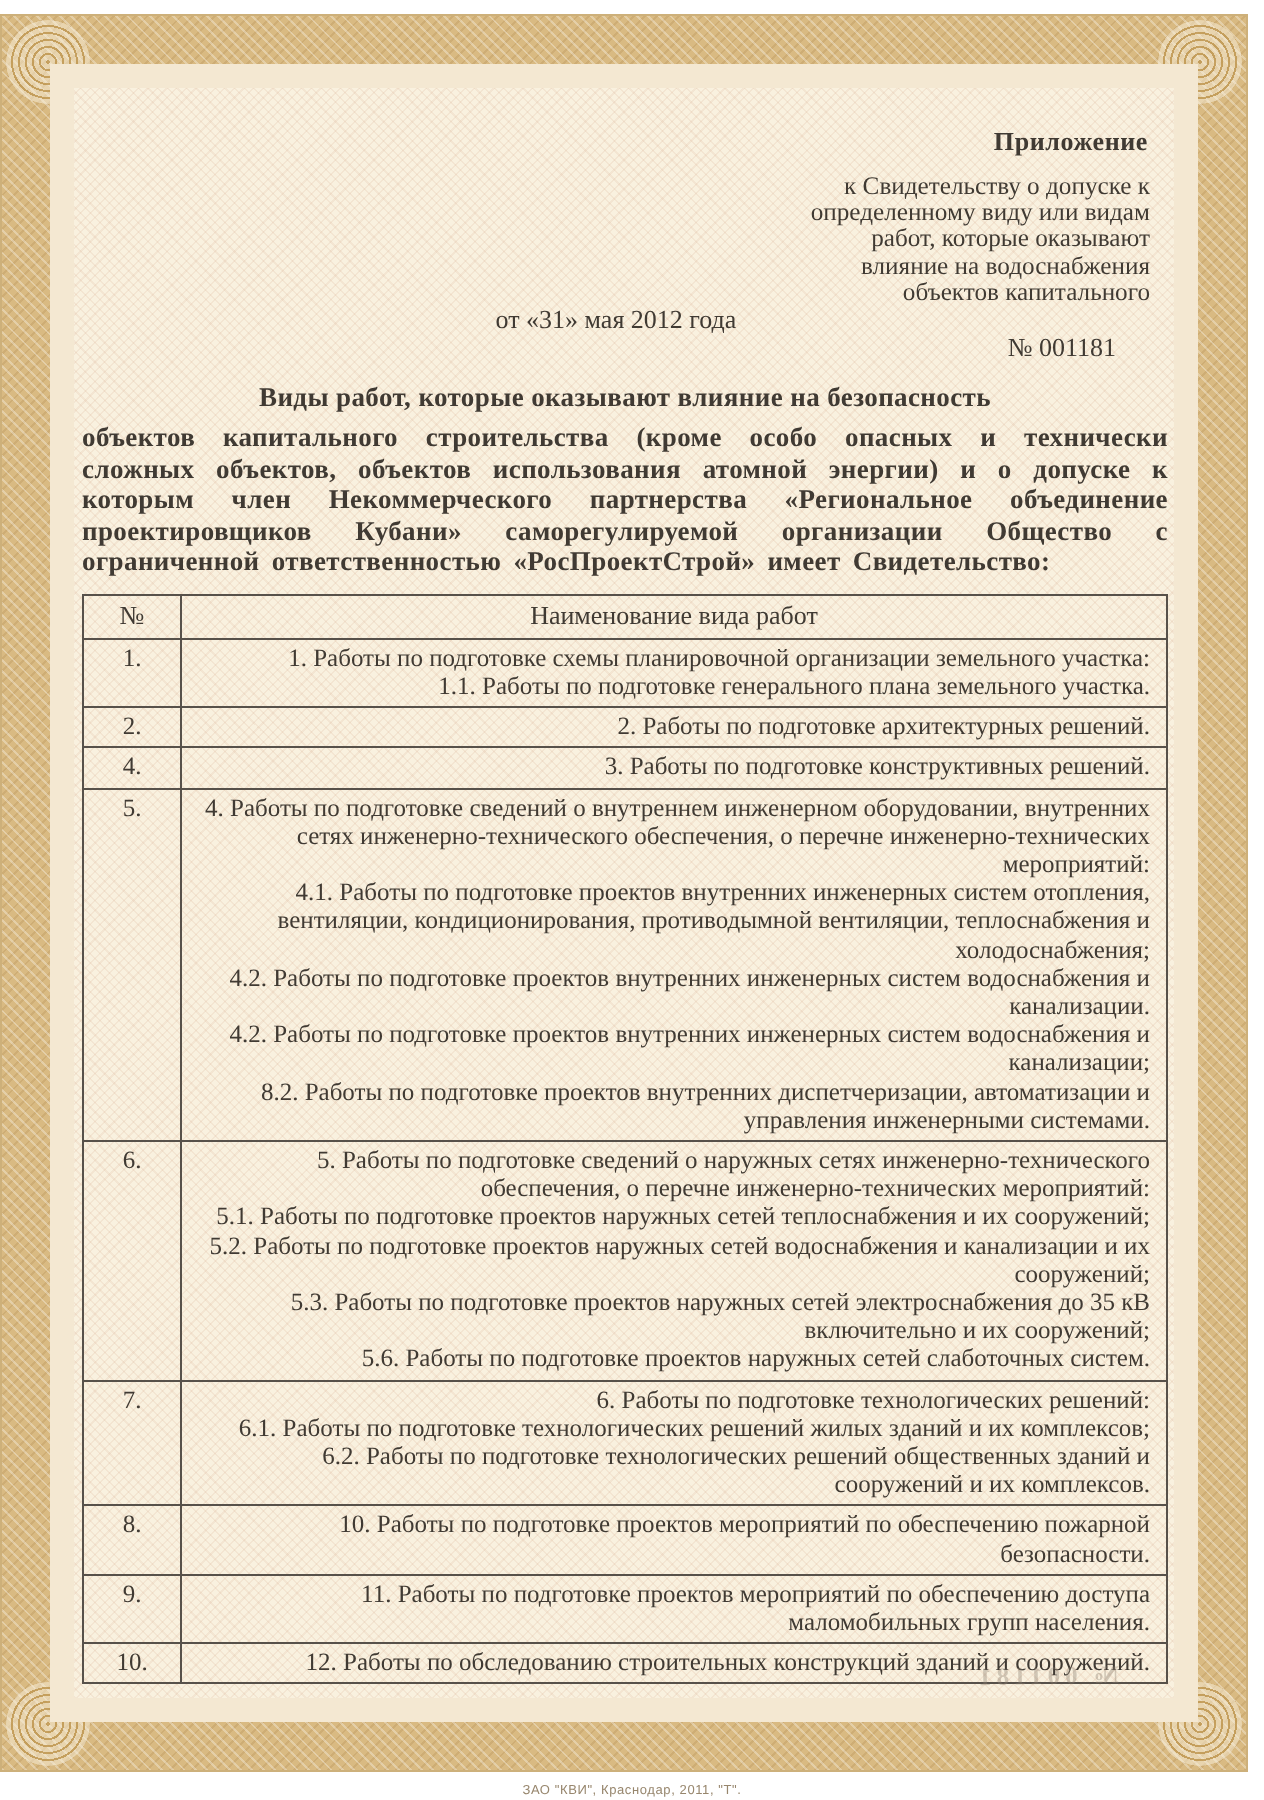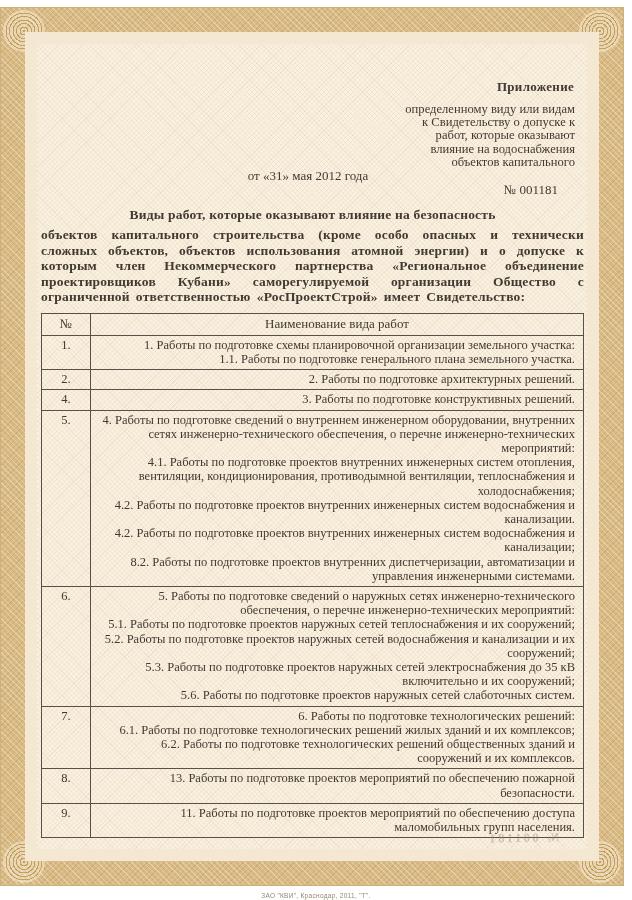--- a/index.html
+++ b/index.html
@@ -32,21 +32,21 @@
   .paper{
     position:absolute;inset:12px;
     background-color:#f9f1df;
     background-image:
       repeating-linear-gradient(45deg, rgba(206,152,122,.13) 0 .8px, transparent .8px 3.4px),
       repeating-linear-gradient(-45deg, rgba(206,152,122,.13) 0 .8px, transparent .8px 3.4px);
   }
   .content{position:absolute;inset:0;padding:8px 3px 0 4px;box-sizing:border-box;}
 
   .appendix{
-    margin-top:27px;text-align:right;padding-right:10px;
+    margin-top:11px;text-align:right;padding-right:10px;
     font-weight:bold;font-size:13px;letter-spacing:.3px;
   }
   .header-right{
     margin-top:8px;text-align:right;padding-right:9px;
     font-size:12.6px;line-height:13.2px;
   }
   .ref-date{font-size:13px;line-height:14px;text-align:center;padding-right:9px;}
   .ref-num{font-size:13px;line-height:14px;text-align:right;padding-right:26px;}
 
   .doc-title{
@@ -93,22 +93,22 @@
   <div class="rosette bl"></div>
   <div class="rosette br"></div>
 
   <div class="inner">
     <div class="paper">
       <div class="content">
 
         <div class="appendix">Приложение</div>
 
         <div class="header-right" id="refBlock">
+            <div>к Свидетельству о допуске к</div>
             <div>определенному виду или видам</div>
-            <div>к Свидетельству о допуске к</div>
             <div>работ, которые оказывают</div>
             <div>влияние на водоснабжения</div>
             <div>объектов капитального</div>
           </div>
 
         <div class="ref-date">от «31» мая  2012 года</div>
         <div class="ref-num">№ 001181</div>
 
         <div class="doc-title">Виды работ, которые оказывают влияние на безопасность</div>
 
@@ -165,27 +165,33 @@
                 <td class="num">7.</td>
                 <td class="name">
                   <div>6. Работы по подготовке технологических решений:</div>
                   <div>6.1. Работы по подготовке технологических решений жилых зданий и их комплексов;</div>
                   <div>6.2. Работы по подготовке технологических решений общественных зданий и сооружений и их комплексов.</div>
                 </td>
               </tr>
               <tr>
                 <td class="num">8.</td>
                 <td class="name">
-                  <div>13. Работы по подготовке проектов мероприятий по обеспечению пожарной безопасности.</div>
+                  <div>10. Работы по подготовке проектов мероприятий по обеспечению пожарной безопасности.</div>
                 </td>
               </tr>
               <tr>
                 <td class="num">9.</td>
                 <td class="name">
                   <div>11. Работы по подготовке проектов мероприятий по обеспечению доступа маломобильных групп населения.</div>
+                </td>
+              </tr>
+              <tr>
+                <td class="num">10.</td>
+                <td class="name">
+                  <div>12. Работы по обследованию строительных конструкций зданий и сооружений.</div>
                 </td>
               </tr>
             </tbody>
         </table>
 
       </div>
       <div class="ghost">№ 001181</div>
     </div>
   </div>
 </div>

